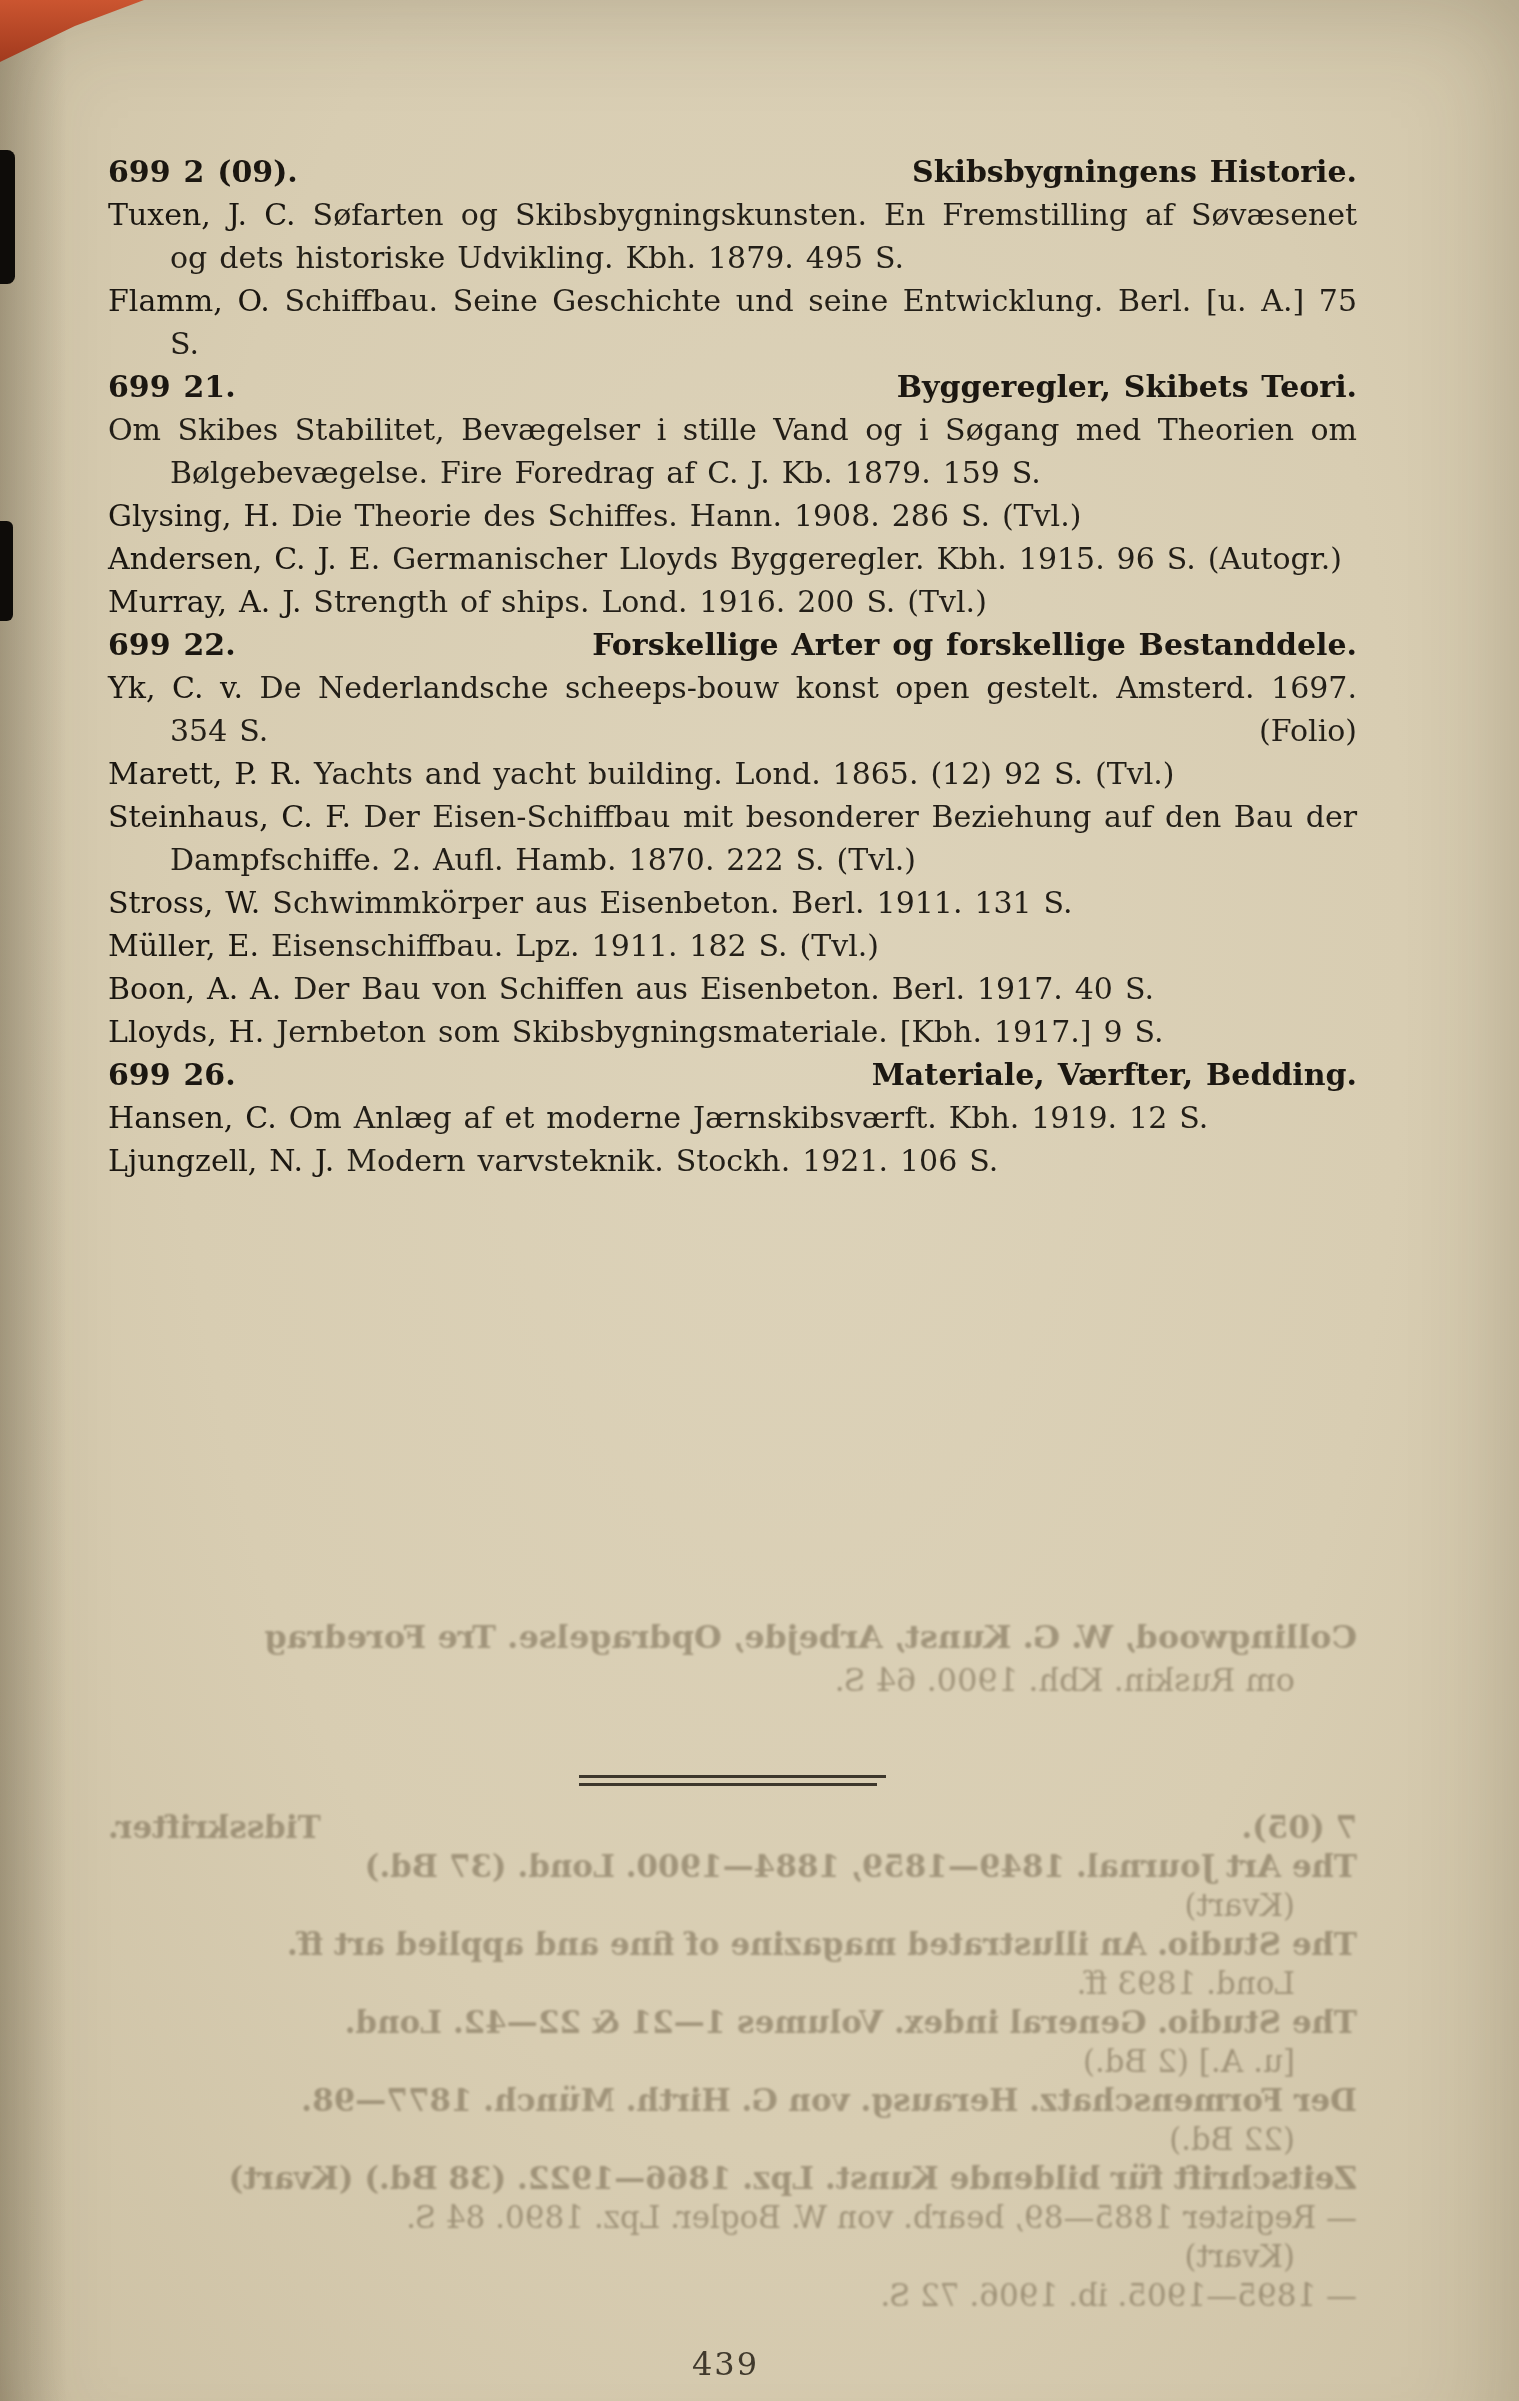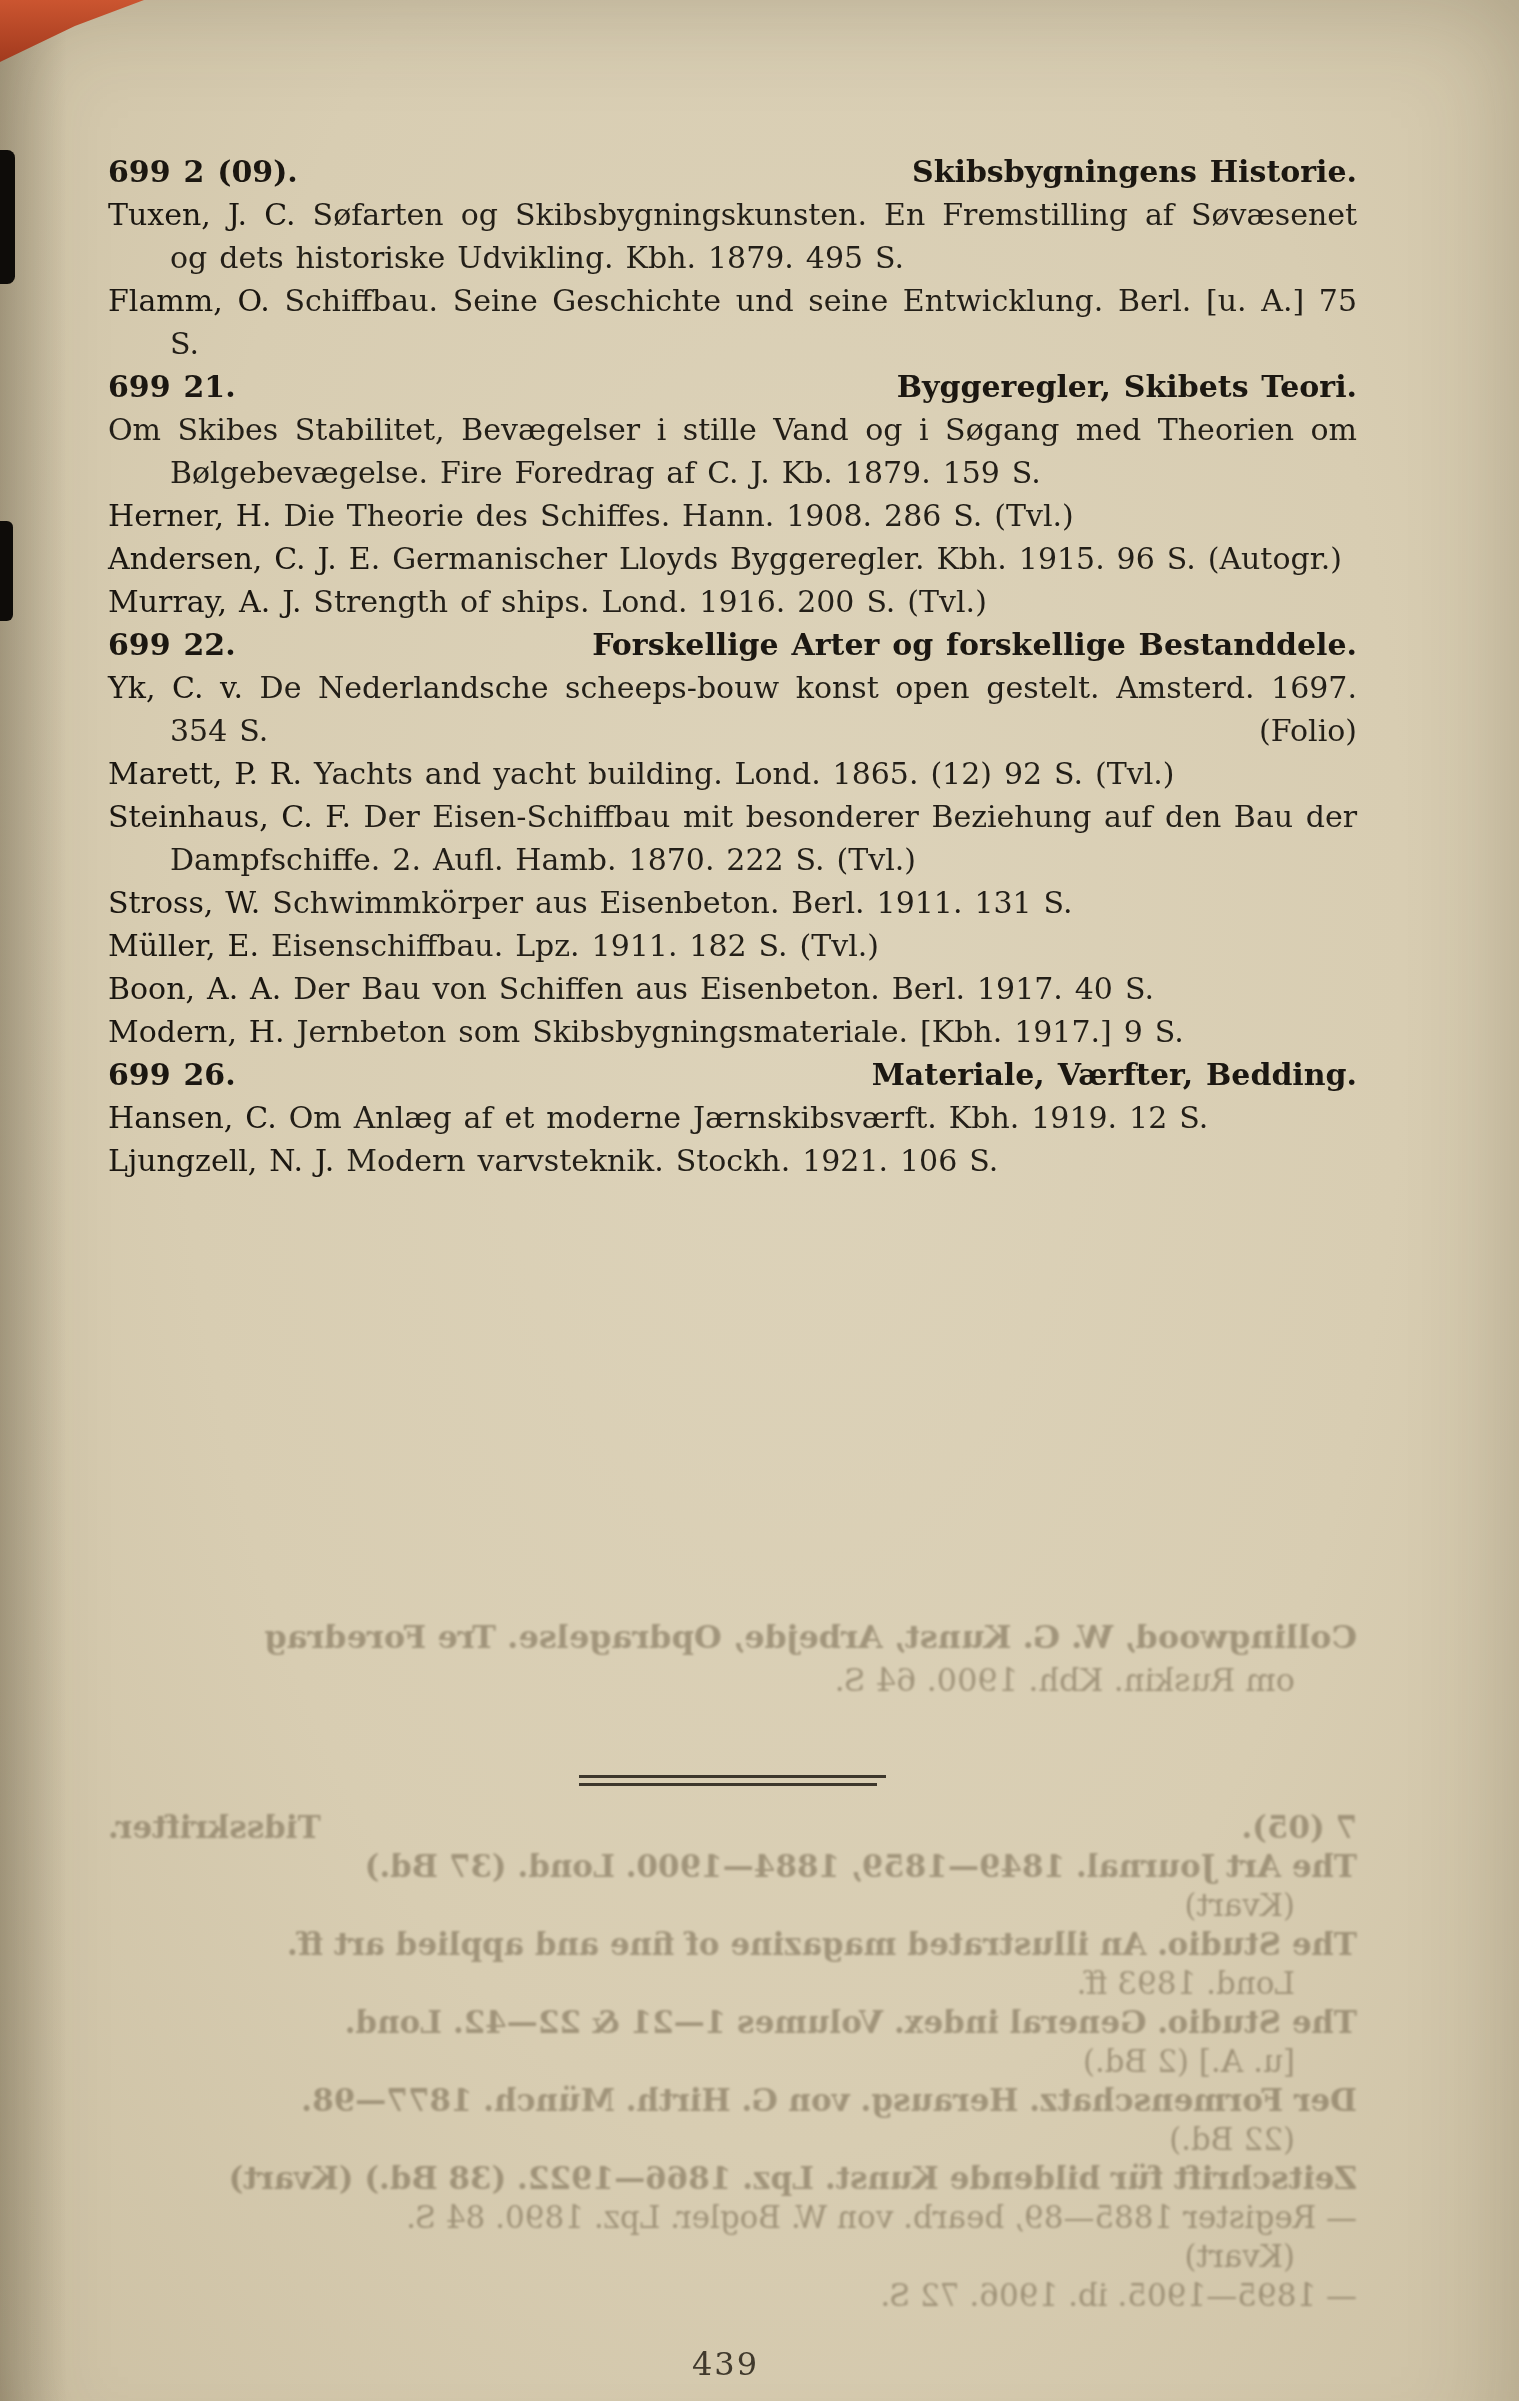--- a/index.html
+++ b/index.html
@@ -106,21 +106,21 @@
 
     <p class="entry"><b class="author">Flamm, O.</b> <span>Schiffbau. Seine Geschichte und seine Entwicklung. Berl. [u. A.] 75 S.</span></p>
 
     <p class="section">
       <span>699 21.</span>
       <span>Byggeregler, Skibets Teori.</span>
     </p>
 
     <p class="plain"><span>Om Skibes Stabilitet, Bevægelser i stille Vand og i Søgang med Theorien om Bølgebevægelse. Fire Foredrag af C. J. Kb. 1879. 159 S.</span></p>
 
-    <p class="entry"><b class="author">Herner, H.</b> <span>Die Theorie des Schiffes. Hann. 1908. 286 S. (Tvl.)</span></p>
+    <p class="entry"><b class="author">Glysing, H.</b> <span>Die Theorie des Schiffes. Hann. 1908. 286 S. (Tvl.)</span></p>
 
     <p class="entry"><b class="author">Andersen, C. J. E.</b> <span>Germanischer Lloyds Byggeregler. Kbh. 1915. 96 S. (Autogr.)</span></p>
 
     <p class="entry"><b class="author">Murray, A. J.</b> <span>Strength of ships. Lond. 1916. 200 S. (Tvl.)</span></p>
 
     <p class="section">
       <span>699 22.</span>
       <span>Forskellige Arter og forskellige Bestanddele.</span>
     </p>
 
@@ -130,21 +130,21 @@
 
     <p class="entry"><b class="author">Steinhaus, C. F.</b> <span>Der Eisen-Schiffbau mit besonderer Beziehung auf den Bau der Dampfschiffe. 2. Aufl. Hamb. 1870. 222 S. (Tvl.)</span></p>
 
 
     <p class="entry"><b class="author">Stross, W.</b> <span>Schwimmkörper aus Eisenbeton. Berl. 1911. 131 S.</span></p>
 
     <p class="entry"><b class="author">Müller, E.</b> <span>Eisenschiffbau. Lpz. 1911. 182 S. (Tvl.)</span></p>
 
     <p class="entry"><b class="author">Boon, A. A.</b> <span>Der Bau von Schiffen aus Eisenbeton. Berl. 1917. 40 S.</span></p>
 
-    <p class="entry"><b class="author">Modern, H.</b> <span>Jernbeton som Skibsbygningsmateriale. [Kbh. 1917.] 9 S.</span></p>
+    <p class="entry"><b class="author">Lloyds, H.</b> <span>Jernbeton som Skibsbygningsmateriale. [Kbh. 1917.] 9 S.</span></p>
 
     <p class="section">
       <span>699 26.</span>
       <span>Materiale, Værfter, Bedding.</span>
     </p>
 
     <p class="entry"><b class="author">Hansen, C.</b> <span>Om Anlæg af et moderne Jærnskibsværft. Kbh. 1919. 12 S.</span></p>
 
     <p class="entry"><b class="author">Ljungzell, N. J.</b> <span>Modern varvsteknik. Stockh. 1921. 106 S.</span></p>
 

